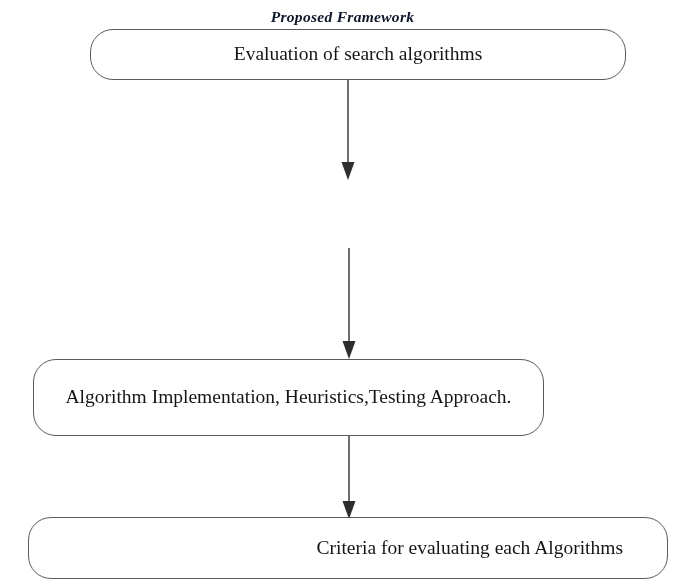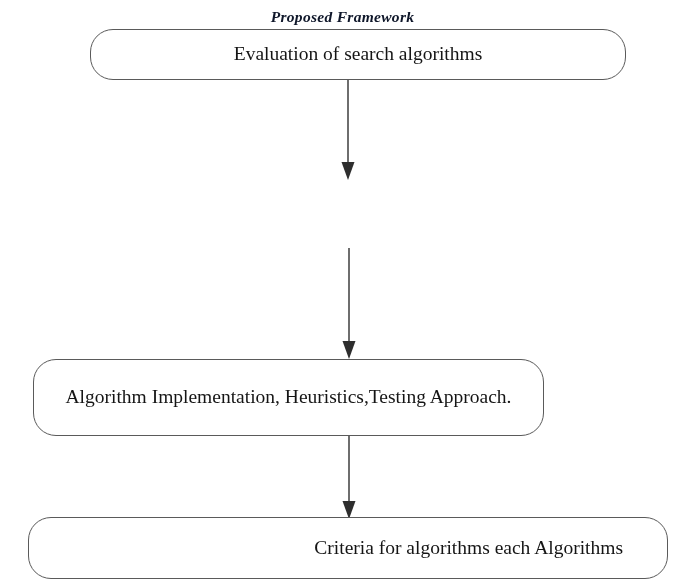--- a/index.html
+++ b/index.html
@@ -89,16 +89,16 @@
   </div>
 
   <div class="connector" style="left:337px; top:436px; width:24px; height:84px;">
     <svg width="24" height="84" viewBox="0 0 24 84" aria-hidden="true">
       <line x1="12" y1="0" x2="12" y2="70" stroke="#4a4a4a" stroke-width="1.6"></line>
       <polygon points="12,83 5.5,65 18.5,65" fill="#2e2e2e"></polygon>
     </svg>
   </div>
 
   <div class="node align-right" style="left:28px; top:517px; width:640px; height:62px;">
-    <span class="node-label">Criteria for algorithms each Algorithms</span>
+    <span class="node-label">Criteria for evaluating each Algorithms</span>
   </div>
 
 </div>
 
 </body></html>

